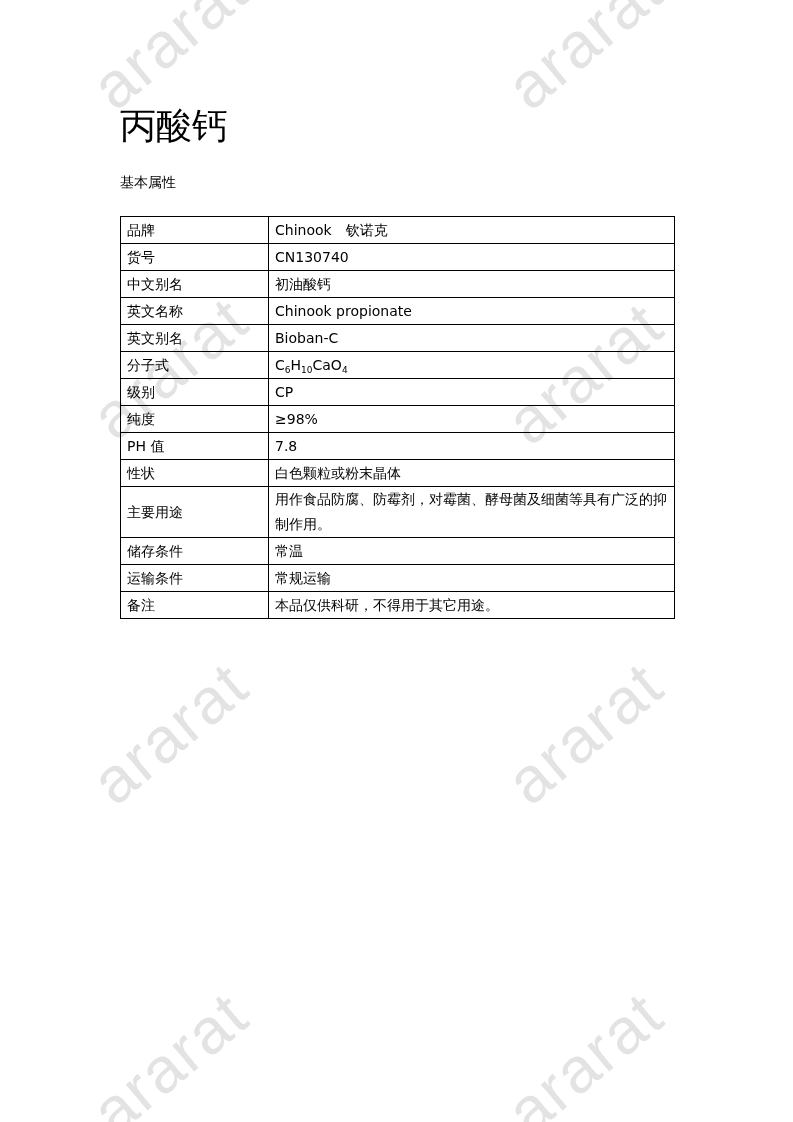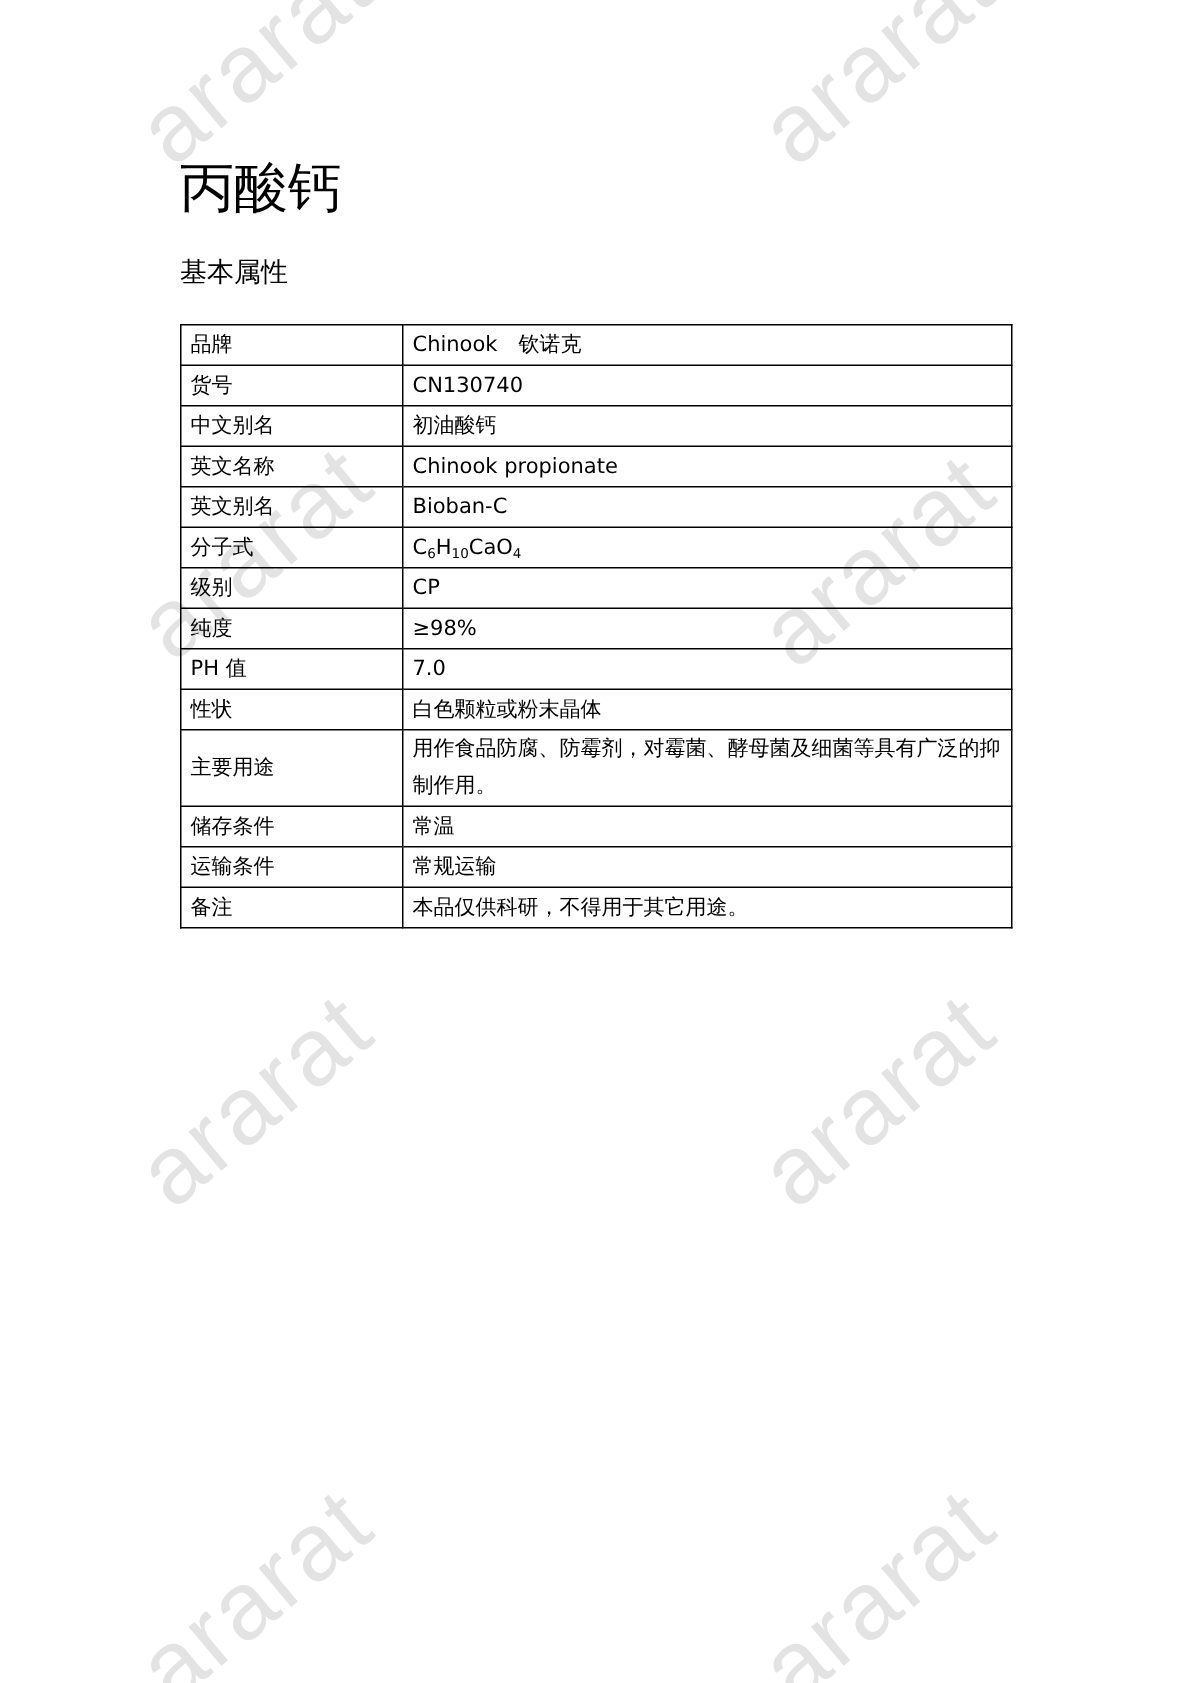--- a/index.html
+++ b/index.html
@@ -15,21 +15,21 @@
       transform: rotate(-40deg); transform-origin: left bottom;
       white-space: nowrap; pointer-events: none; z-index: 0;
     }
     .content { position: absolute; left: 120px; top: 0; width: 556px; z-index: 1; }
     .title {
       position: absolute; top: 104px; left: 0;
       font-size: 36px; line-height: 44px; margin: 0; font-weight: normal;
     }
     .subtitle {
       position: absolute; top: 172px; left: 0;
-      font-size: 18px; line-height: 20px;
+      font-size: 14px; line-height: 20px;
     }
     table.props {
       position: absolute; top: 216px; left: 0;
       width: 555px; border-collapse: collapse; font-size: 14px;
       background: transparent;
     }
     table.props td {
       border: 1px solid #000; padding: 0 6px; height: 26px; line-height: 26px;
       vertical-align: middle;
     }
@@ -82,21 +82,21 @@
       <tr>
         <td class="label">级别</td>
         <td class="value">CP</td>
       </tr>
       <tr>
         <td class="label">纯度</td>
         <td class="value">≥98%</td>
       </tr>
       <tr>
         <td class="label">PH 值</td>
-        <td class="value">7.0</td>
+        <td class="value">7.8</td>
       </tr>
       <tr>
         <td class="label">性状</td>
         <td class="value">白色颗粒或粉末晶体</td>
       </tr>
       <tr>
         <td class="label">主要用途</td>
         <td class="value multi">用作食品防腐、防霉剂，对霉菌、酵母菌及细菌等具有广泛的抑制作用。</td>
       </tr>
       <tr>

